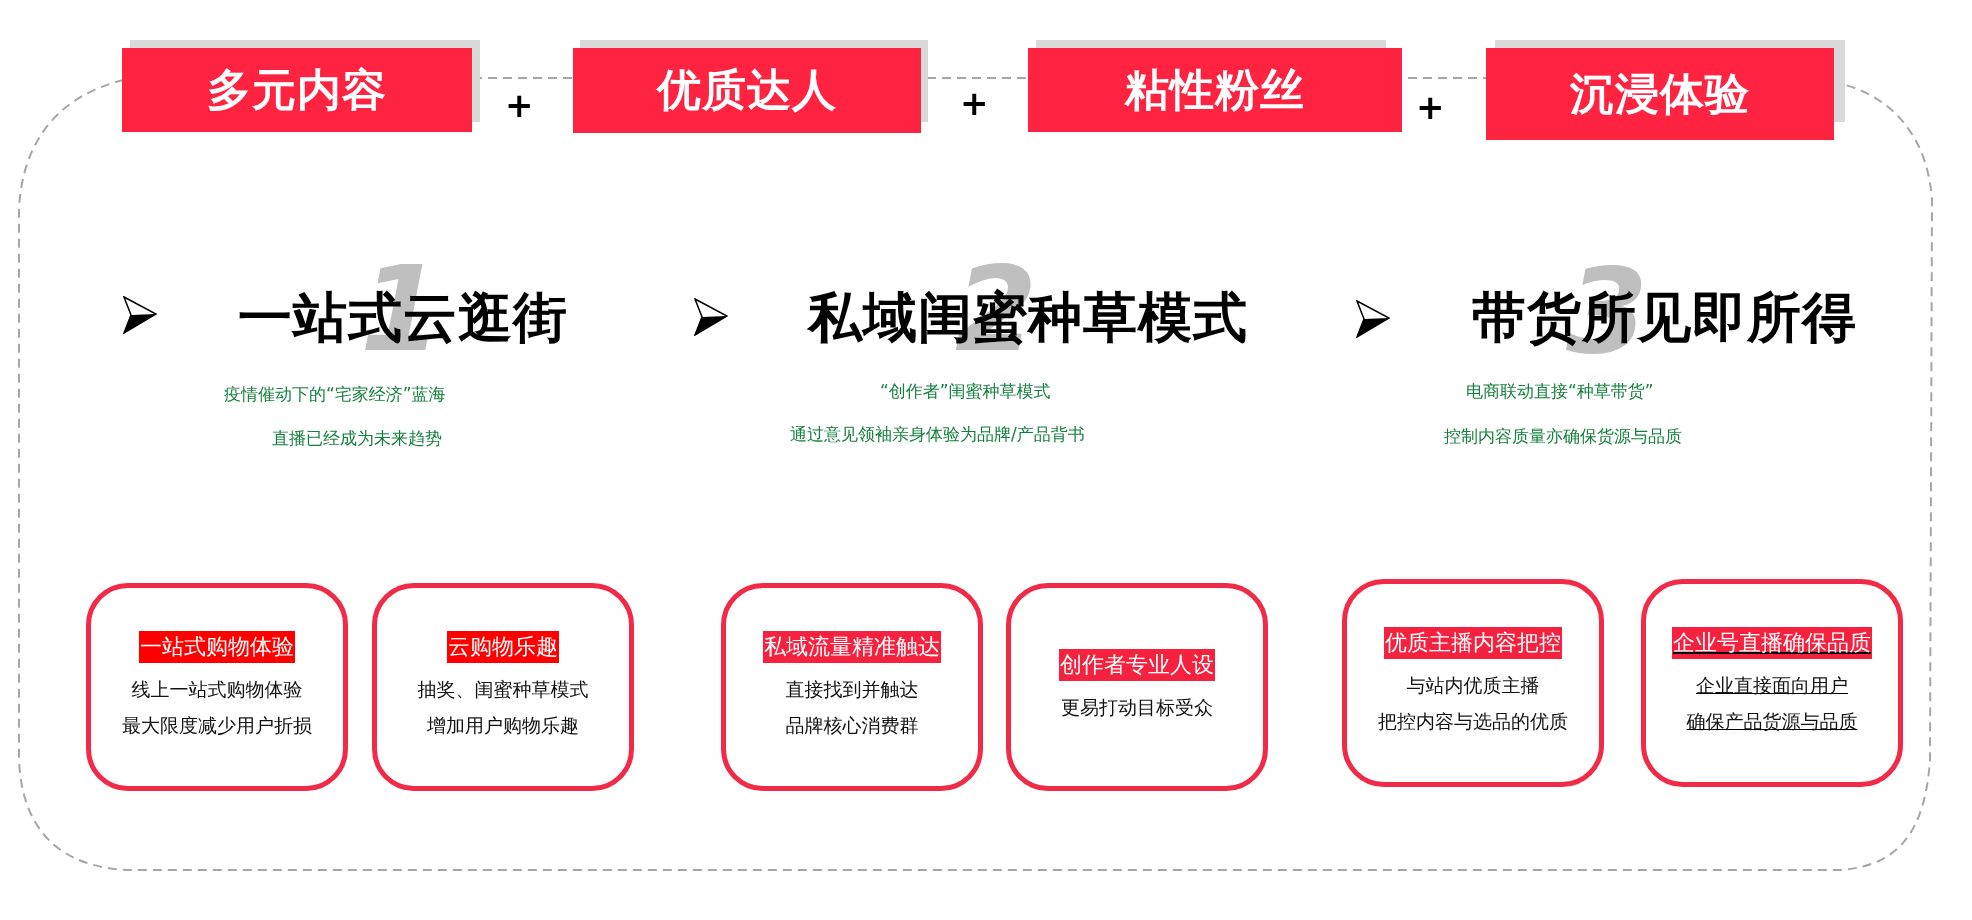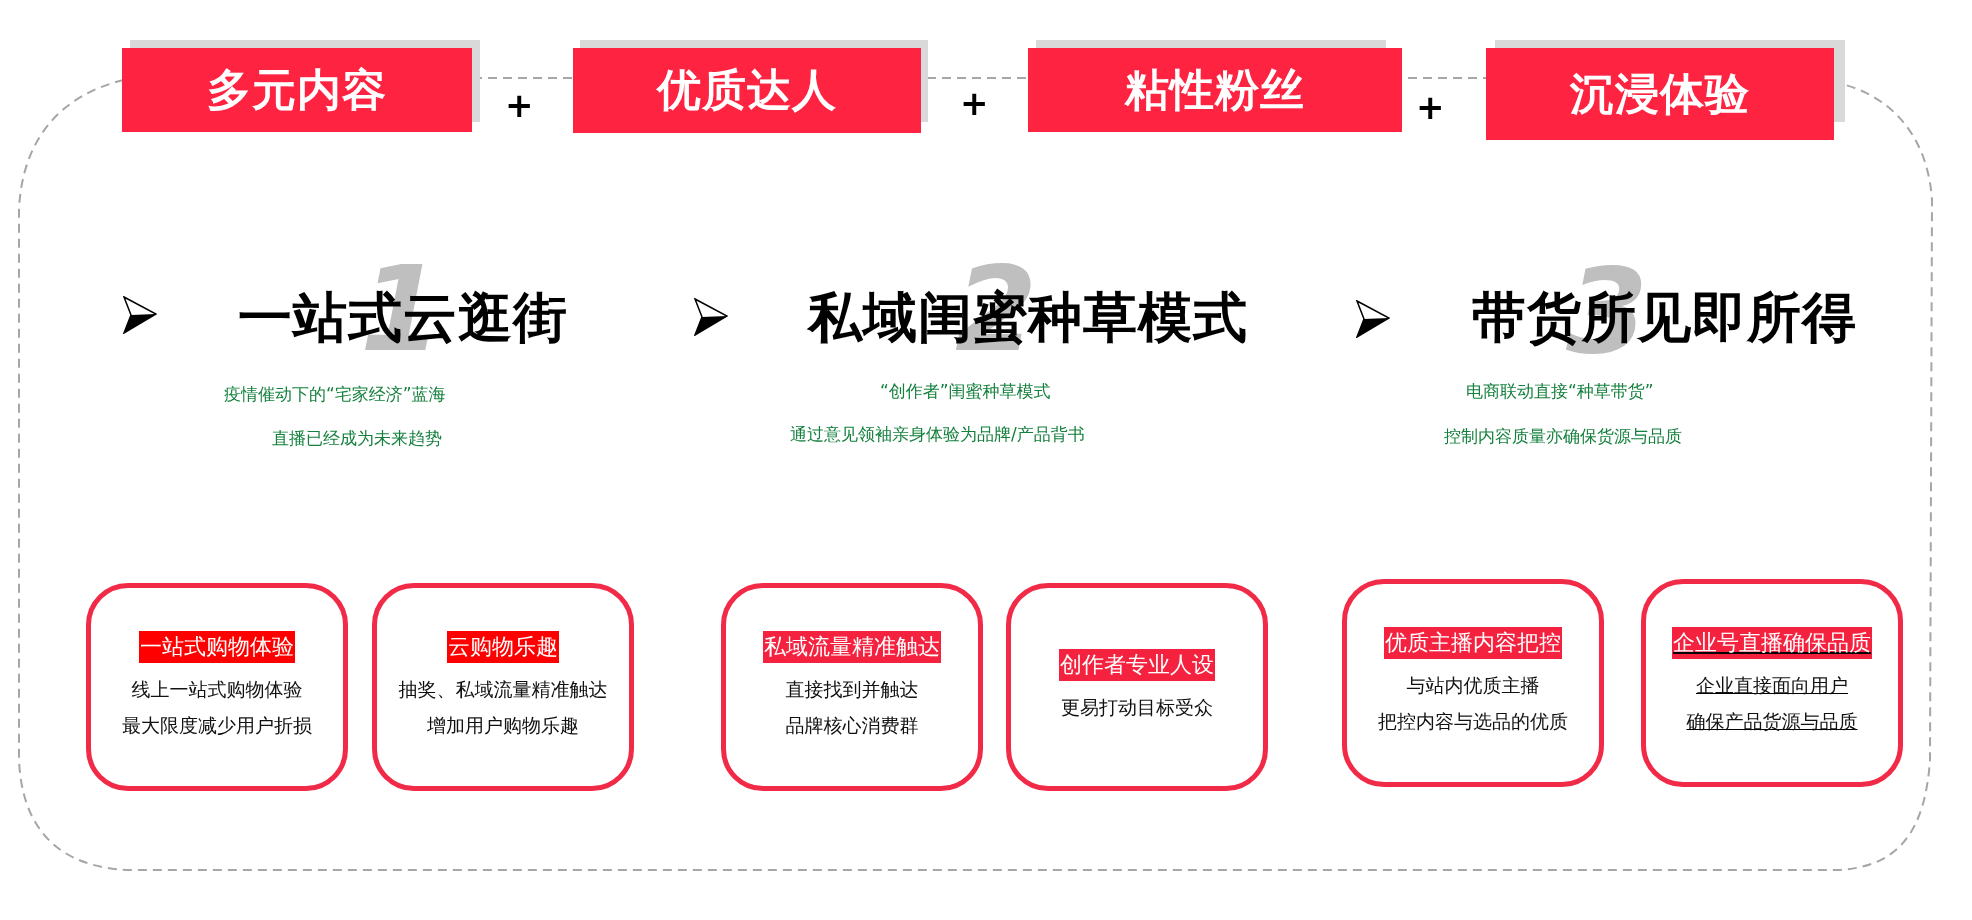--- a/index.html
+++ b/index.html
@@ -66,21 +66,21 @@
   <div class="sub" style="left:224px;top:383px;">疫情催动下的“宅家经济”蓝海</div>
   <div class="sub" style="left:272px;top:427px;">直播已经成为未来趋势</div>
 
   <div class="card" style="left:86px;top:583px;">
     <div class="card-title pure">一站式购物体验</div>
     <div class="card-line">线上一站式购物体验</div>
     <div class="card-line">最大限度减少用户折损</div>
   </div>
   <div class="card" style="left:372px;top:583px;">
     <div class="card-title pure">云购物乐趣</div>
-    <div class="card-line">抽奖、私域流量精准触达</div>
+    <div class="card-line">抽奖、闺蜜种草模式</div>
     <div class="card-line">增加用户购物乐趣</div>
   </div>
 </div>
 
 <div>
   <svg class="arrow" style="left:694px;top:298px;" viewBox="0 0 34 38">
     <path d="M1 1 L33 18 L1 37 L8 19 Z" fill="#fff" stroke="#000" stroke-width="1.5"></path>
     <path d="M8 19 L33 18 L1 37 Z" fill="#000"></path>
   </svg>
   <div class="bignum" style="left:955px;top:250px;">2</div>

